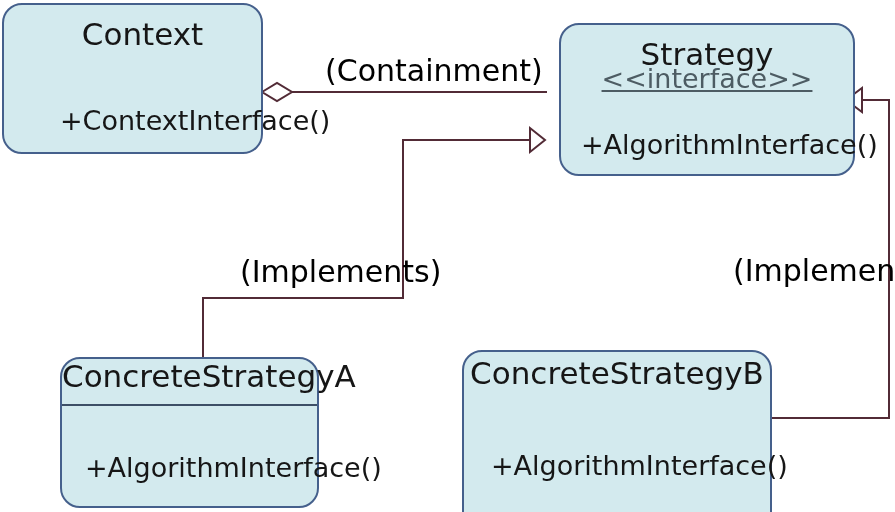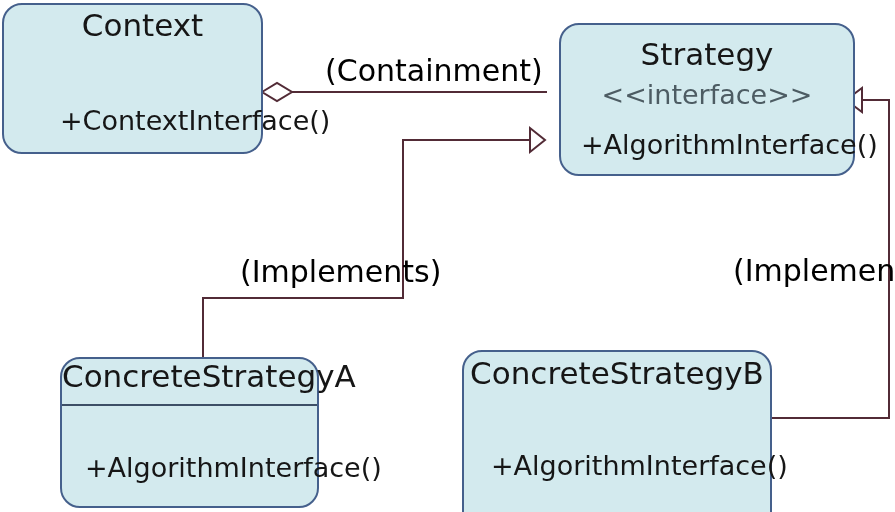--- a/index.html
+++ b/index.html
@@ -73,27 +73,27 @@
     <polygon class="edge-stroke" points="262,92 277,83 292,92 277,101" fill="#ffffff"></polygon>
 
     <polyline class="edge-stroke" points="203,357 203,298 403,298 403,140 530,140" fill="none"></polyline>
     <polygon class="edge-stroke" points="530,128 530,152 545,140" fill="#ffffff"></polygon>
 
     <polyline class="edge-stroke" points="772,418 889,418 889,100 862,100" fill="none"></polyline>
     <polygon class="edge-stroke" points="862,88 862,112 846,100" fill="#ffffff"></polygon>
   </svg>
 
   <div class="node" style="left:2px; top:3px; width:261px; height:151px;">
-    <div class="node-title" style="top:5px;padding-left:20px;">Context</div>
+    <div class="node-title" style="top:14px;padding-left:20px;">Context</div>
     <div class="member" style="left:26px; top:102px;margin-left:30px;">+ContextInterface()</div>
   </div>
 
   <div class="node" style="left:547px; top:23px; width:296px; height:153px;margin-left:12px;">
     <div class="node-title" style="top:14px;">Strategy</div>
-    <div class="stereotype" style="top:56px;">&lt;&lt;interface&gt;&gt;</div>
+    <div class="stereotype" style="top:40px;text-decoration:underline;">&lt;&lt;interface&gt;&gt;</div>
     <div class="member" style="left:20px; top:106px;">+AlgorithmInterface()</div>
   </div>
 
   <div class="node" style="left:60px; top:357px; width:259px; height:151px;">
     <div class="node-title" style="top:2px;">ConcreteStrategyA</div>
     <div class="divider" style="top:45px;"></div>
     <div class="member" style="left:23px; top:95px;">+AlgorithmInterface()</div>
   </div>
 
   <div class="node" style="left:462px; top:350px; width:310px; height:198px;">

